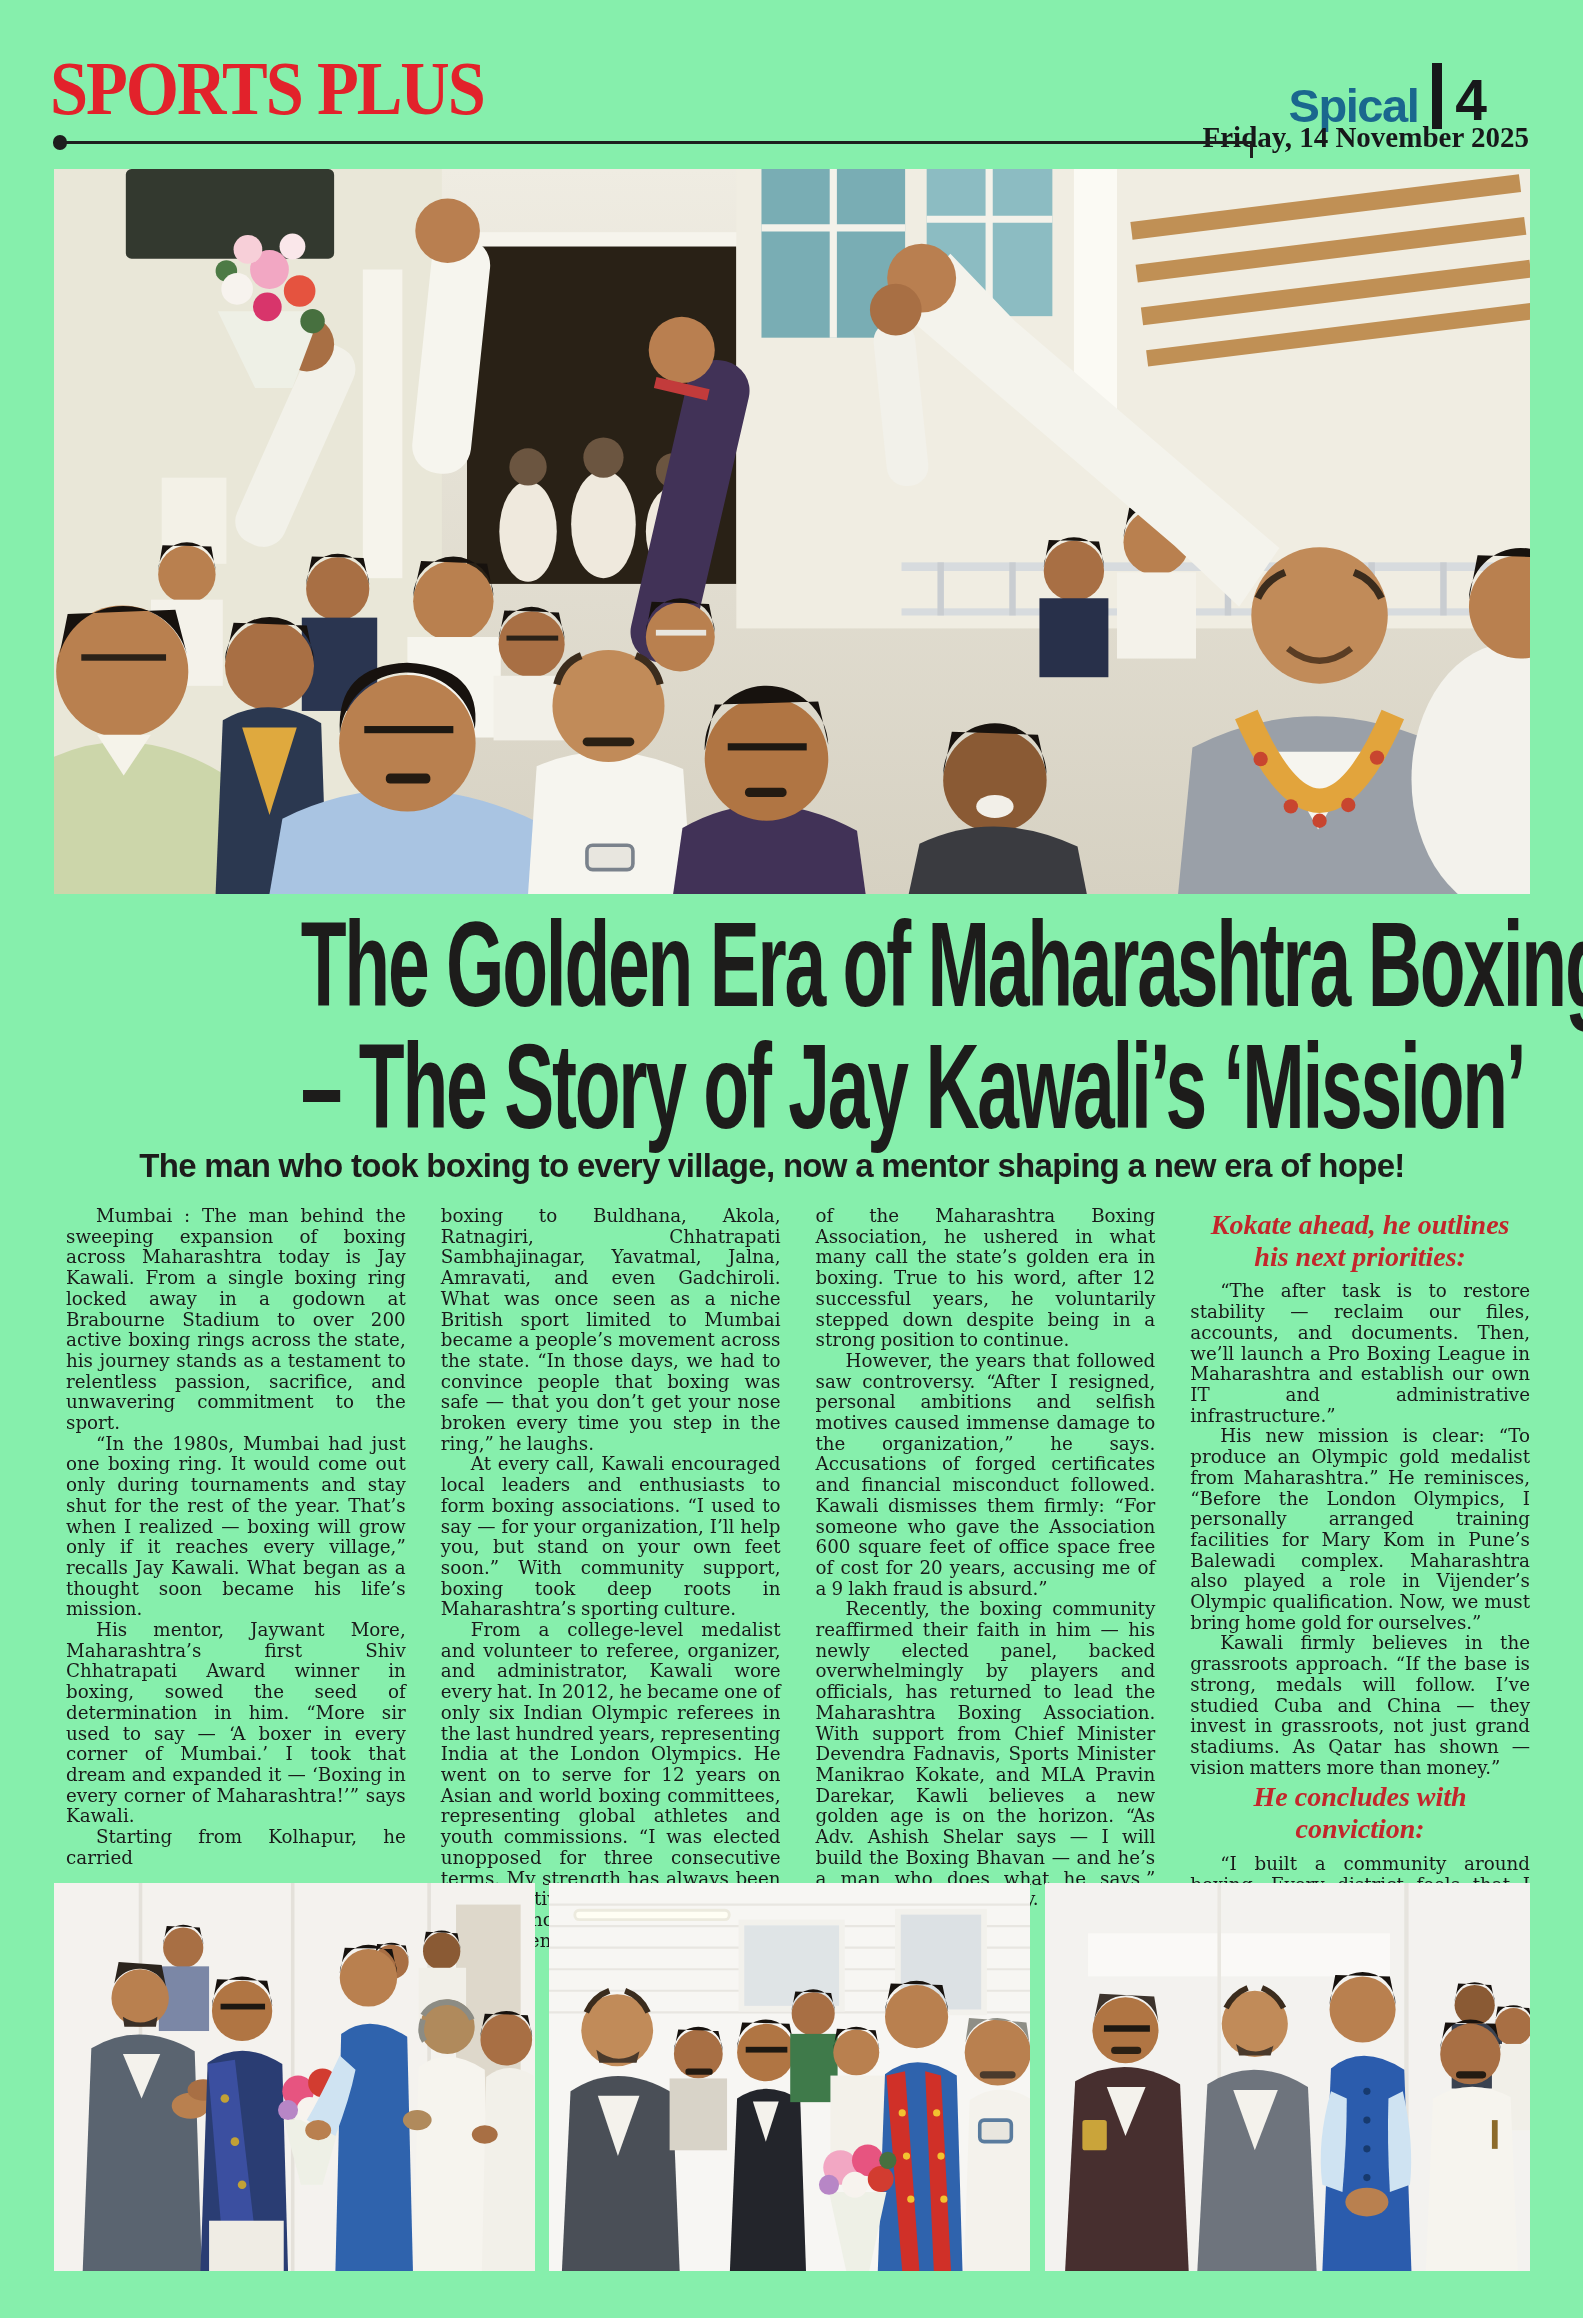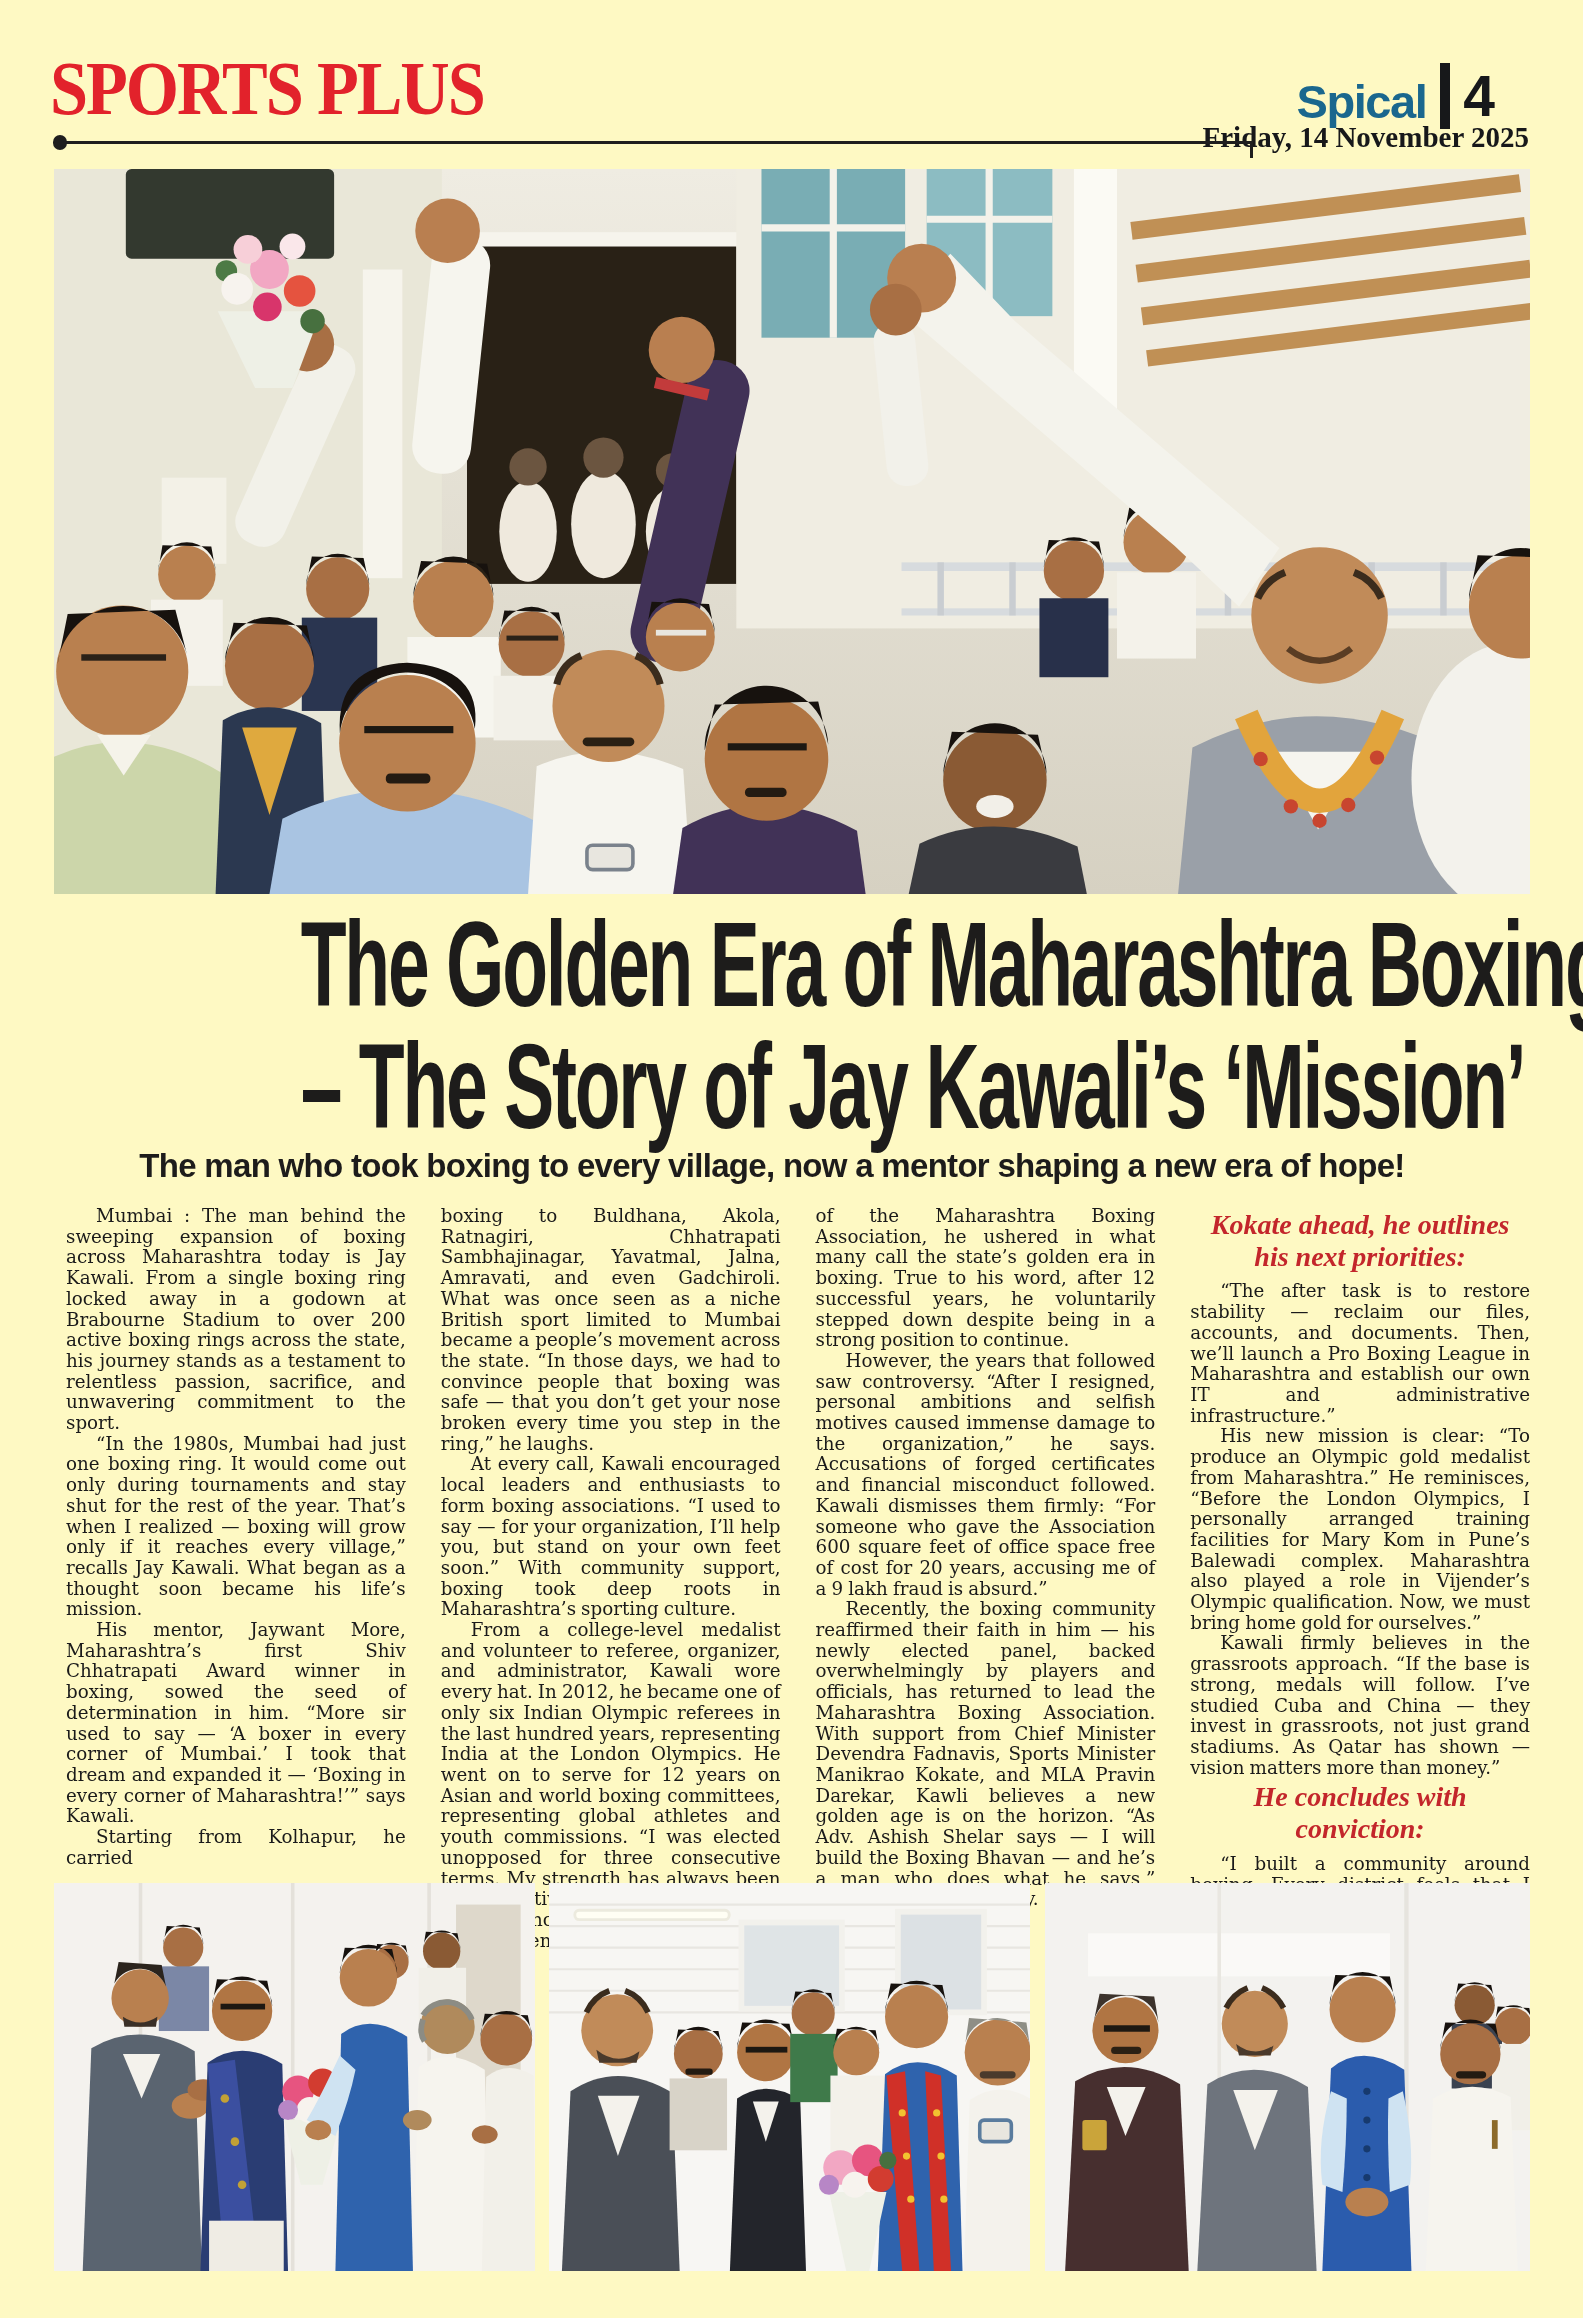--- a/index.html
+++ b/index.html
@@ -1,22 +1,22 @@
 <!DOCTYPE html>
 <html style="font-size:11.5px"><head>
 <meta charset="utf-8">
 <style>
   html,body{margin:0;padding:0;background:#ffffff;}
-  .page{position:relative;width:1583px;height:2319px;background:#fef9c3;overflow:hidden;
+  .page{position:relative;width:1583px;height:2319px;background:#86efac;overflow:hidden;
         font-family:"DejaVu Serif",serif;color:#1a1a1a;}
   
   .masthead-title{position:absolute;left:50px;top:50px;font-family:"Liberation Serif",serif;
     font-weight:700;font-size:76px;line-height:1;color:#e2222b;letter-spacing:-2.2px;
     transform:scaleX(.90);transform-origin:left center;white-space:nowrap;}
-  .brand-row{position:absolute;right:88px;top:63px;display:flex;align-items:center;gap:13px;}
+  .brand-row{position:absolute;right:96px;top:63px;display:flex;align-items:flex-end;gap:13px;}
   .brand{font-family:"Liberation Sans",sans-serif;font-weight:700;font-size:47px;line-height:1;
     color:#1a678e;letter-spacing:-1.4px;padding-top:10px;}
   .brand-bar{width:10.8px;height:66px;background:#17181a;}
   .page-number{font-family:"Liberation Sans",sans-serif;font-weight:700;font-size:57px;line-height:1;color:#17181a;}
   .edition-date{position:absolute;right:54px;top:121px;font-family:"Liberation Serif",serif;
     font-weight:700;font-size:29px;color:#17181a;white-space:nowrap;margin-left:19px;}
   .header-rule{position:absolute;left:60px;top:141px;width:1191px;height:2.9px;background:#1e1e1e;}
   .header-rule .dot{position:absolute;left:-7.2px;top:-5.7px;width:14.4px;height:14.4px;border-radius:50%;background:#1e1e1e;}
   .header-rule .hook{position:absolute;right:-2.2px;top:0;width:2.9px;height:17px;background:#1e1e1e;}
   

